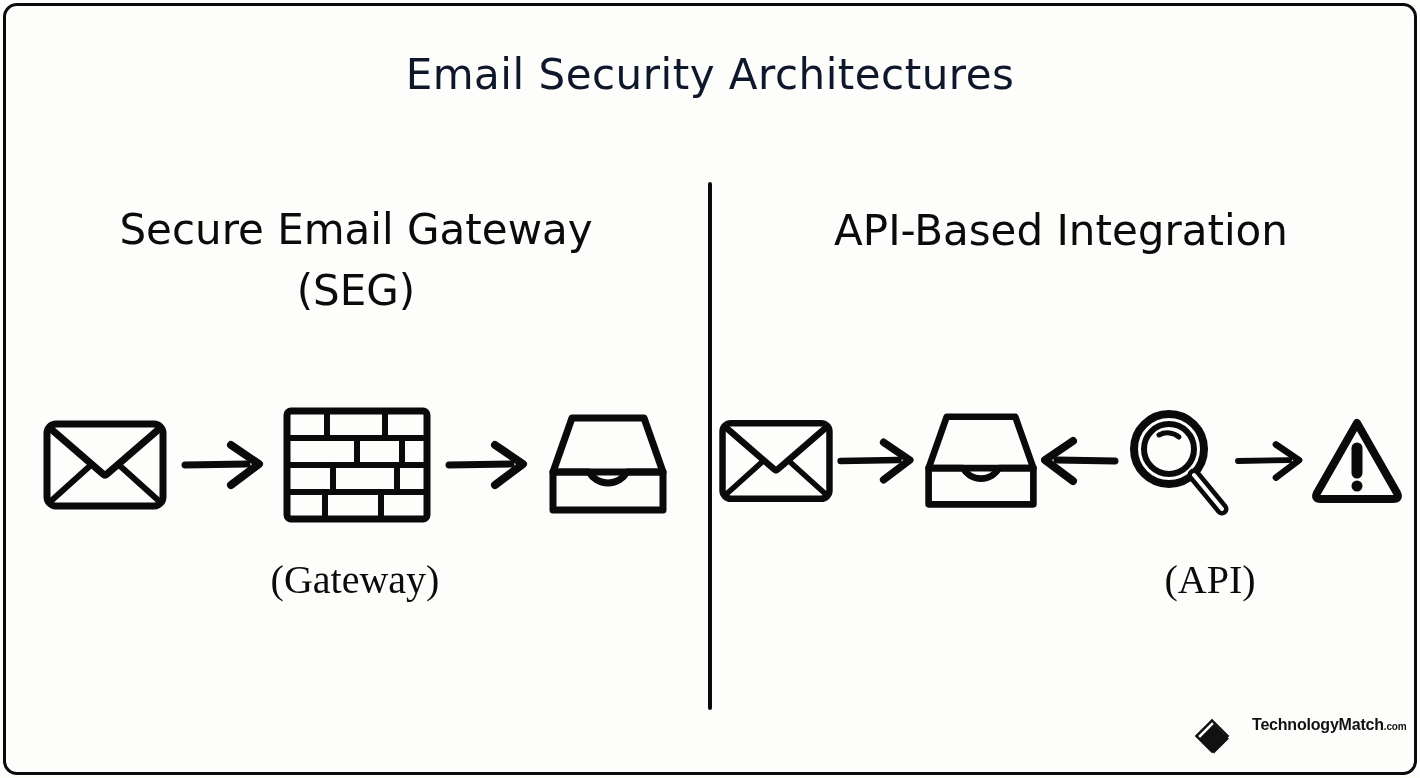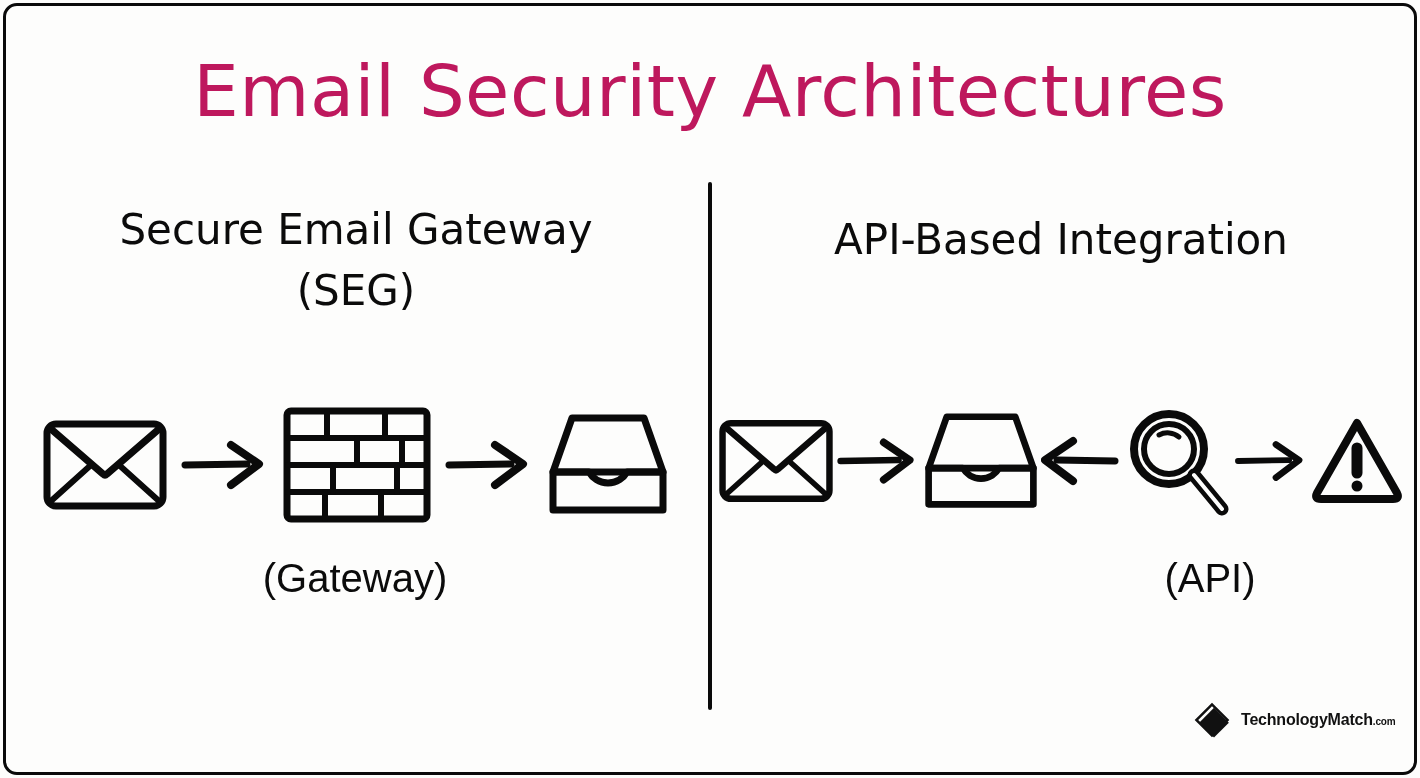--- a/index.html
+++ b/index.html
@@ -37,24 +37,24 @@
   }
 
   
   .title {
     position: absolute;
     left: 0;
     top: 52px;
     width: 1420px;
     text-align: center;
     font-family: "DejaVu Sans", sans-serif;
-    font-size: 72px;
+    font-size: 42px;
     font-weight: 400;
     letter-spacing: 0.5px;
-    color: #be185d;
+    color: #0f172a;
     line-height: 1.1;
   }
 
   
   .divider {
     position: absolute;
     left: 708px;
     top: 182px;
     width: 4px;
     height: 528px;
@@ -72,21 +72,21 @@
 
   .panel-heading {
     text-align: center;
     font-family: "DejaVu Sans", sans-serif;
     font-size: 42px;
     color: #0b0b0b;
     line-height: 1.45;
     padding: 0 8px;
   }
   .panel-left .panel-heading  { max-width: 600px; margin: 0 auto; }
-  .panel-right .panel-heading { max-width: 620px; margin: 10px auto; }
+  .panel-right .panel-heading { max-width: 620px; margin: 1px auto; }
 
   
   .flow {
     position: absolute;
     top: 405px;
     display: flex;
     align-items: center;
     justify-content: center;
   }
   .flow-left  { left: 18px;  width: 676px; }
@@ -95,35 +95,34 @@
   .node { display: block; flex: 0 0 auto; }
   .arrow { display: block; flex: 0 0 auto; }
 
   .gap-sm { width: 10px; flex: 0 0 auto; }
 
   
   .caption {
     position: absolute;
     top: 556px;
     text-align: center;
-    font-family: Liberation Sans, sans-serif;
+    font-family: Liberation Serif, serif;
     font-size: 40px;
     color: #0b0b0b;
   }
   .caption-left  { left: 120px; width: 470px; }
   .caption-right { left: 960px; width: 500px; }
 
   
   .logo {
     position: absolute;
     left: 1192px;
-    top: 700px;
+    top: 716px;
     display: flex;
-    align-items: center;
-    gap: 9px;
+    gap: 20px;
   }
   .logo-text {
     font-family: "Liberation Sans", sans-serif;
     font-size: 16px;
     font-weight: 700;
     color: #111111;
     letter-spacing: -0.2px;
     white-space: nowrap;
   }
   .logo-text .tld {

